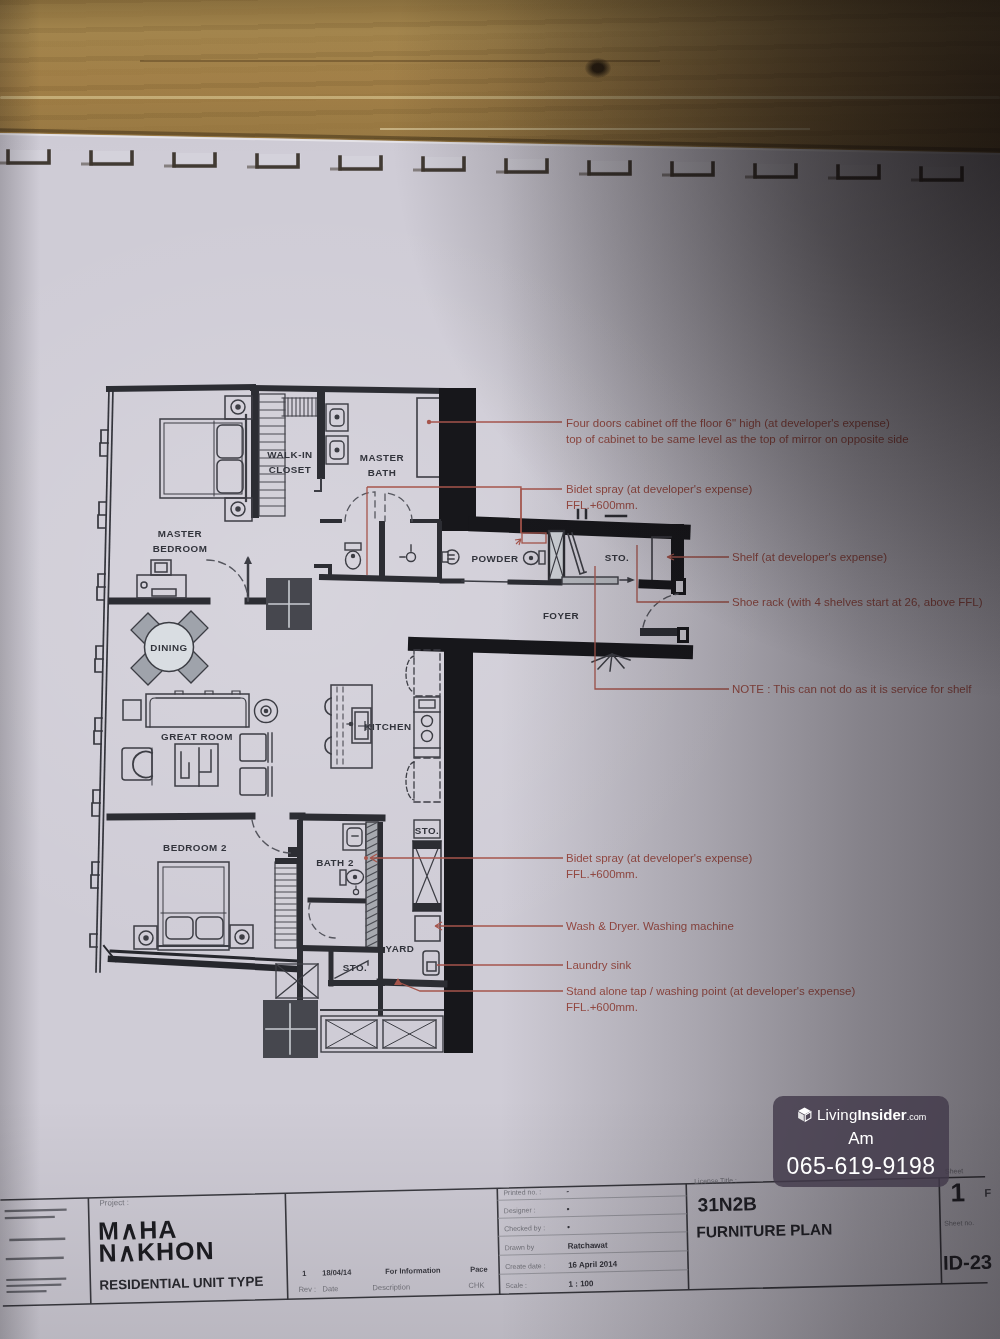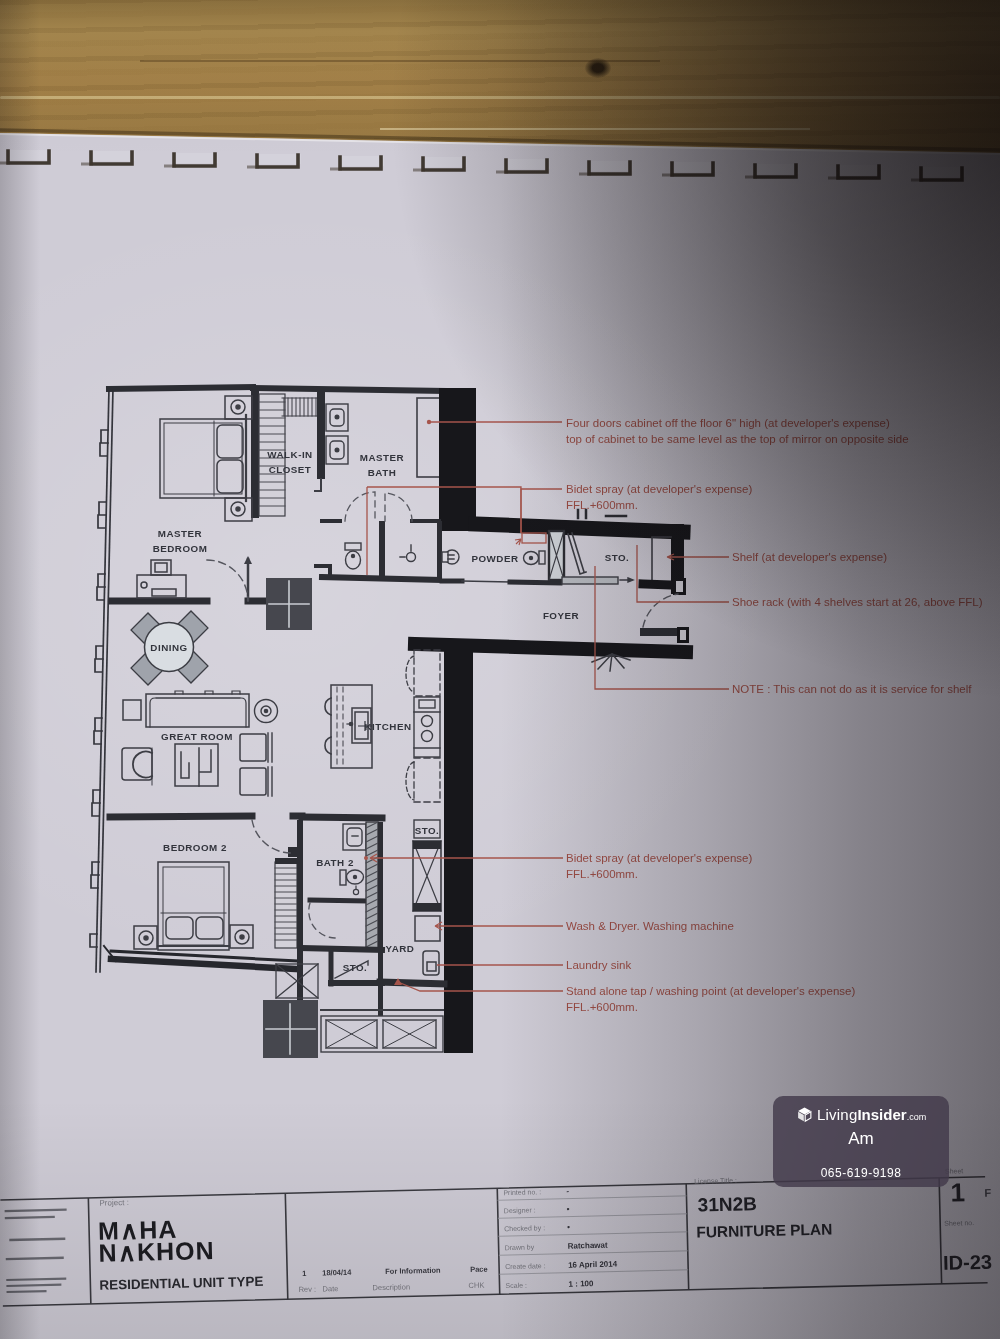--- a/index.html
+++ b/index.html
@@ -649,14 +649,14 @@
 <svg width="17" height="17" viewBox="0 0 24 24" style="vertical-align:-3px">
         <path d="M12 2 L21 7 L12 12 L3 7 Z" fill="#fff"></path>
         <path d="M3 8.2 L11 12.7 V21.5 L3 17 Z" fill="#fff" opacity=".85"></path>
         <path d="M21 8.2 L13 12.7 V21.5 L21 17 Z" fill="none" stroke="#fff" stroke-width="1.6"></path>
       </svg>
 <span style="font-weight:300;letter-spacing:.2px"> Living</span><span style="font-weight:bold">Insider</span><span style="font-size:9px">.com</span>
 </div>
 
 <div style="margin-top:3px;font-size:17px;font-weight:300">Am</div>
 
-<div style="margin-top:17px;font-size:12px;letter-spacing:.5px">065-619-9198</div>
+<div style="margin-top:4px;font-size:23px;letter-spacing:.5px">065-619-9198</div>
 </div>
 
 </body></html>

